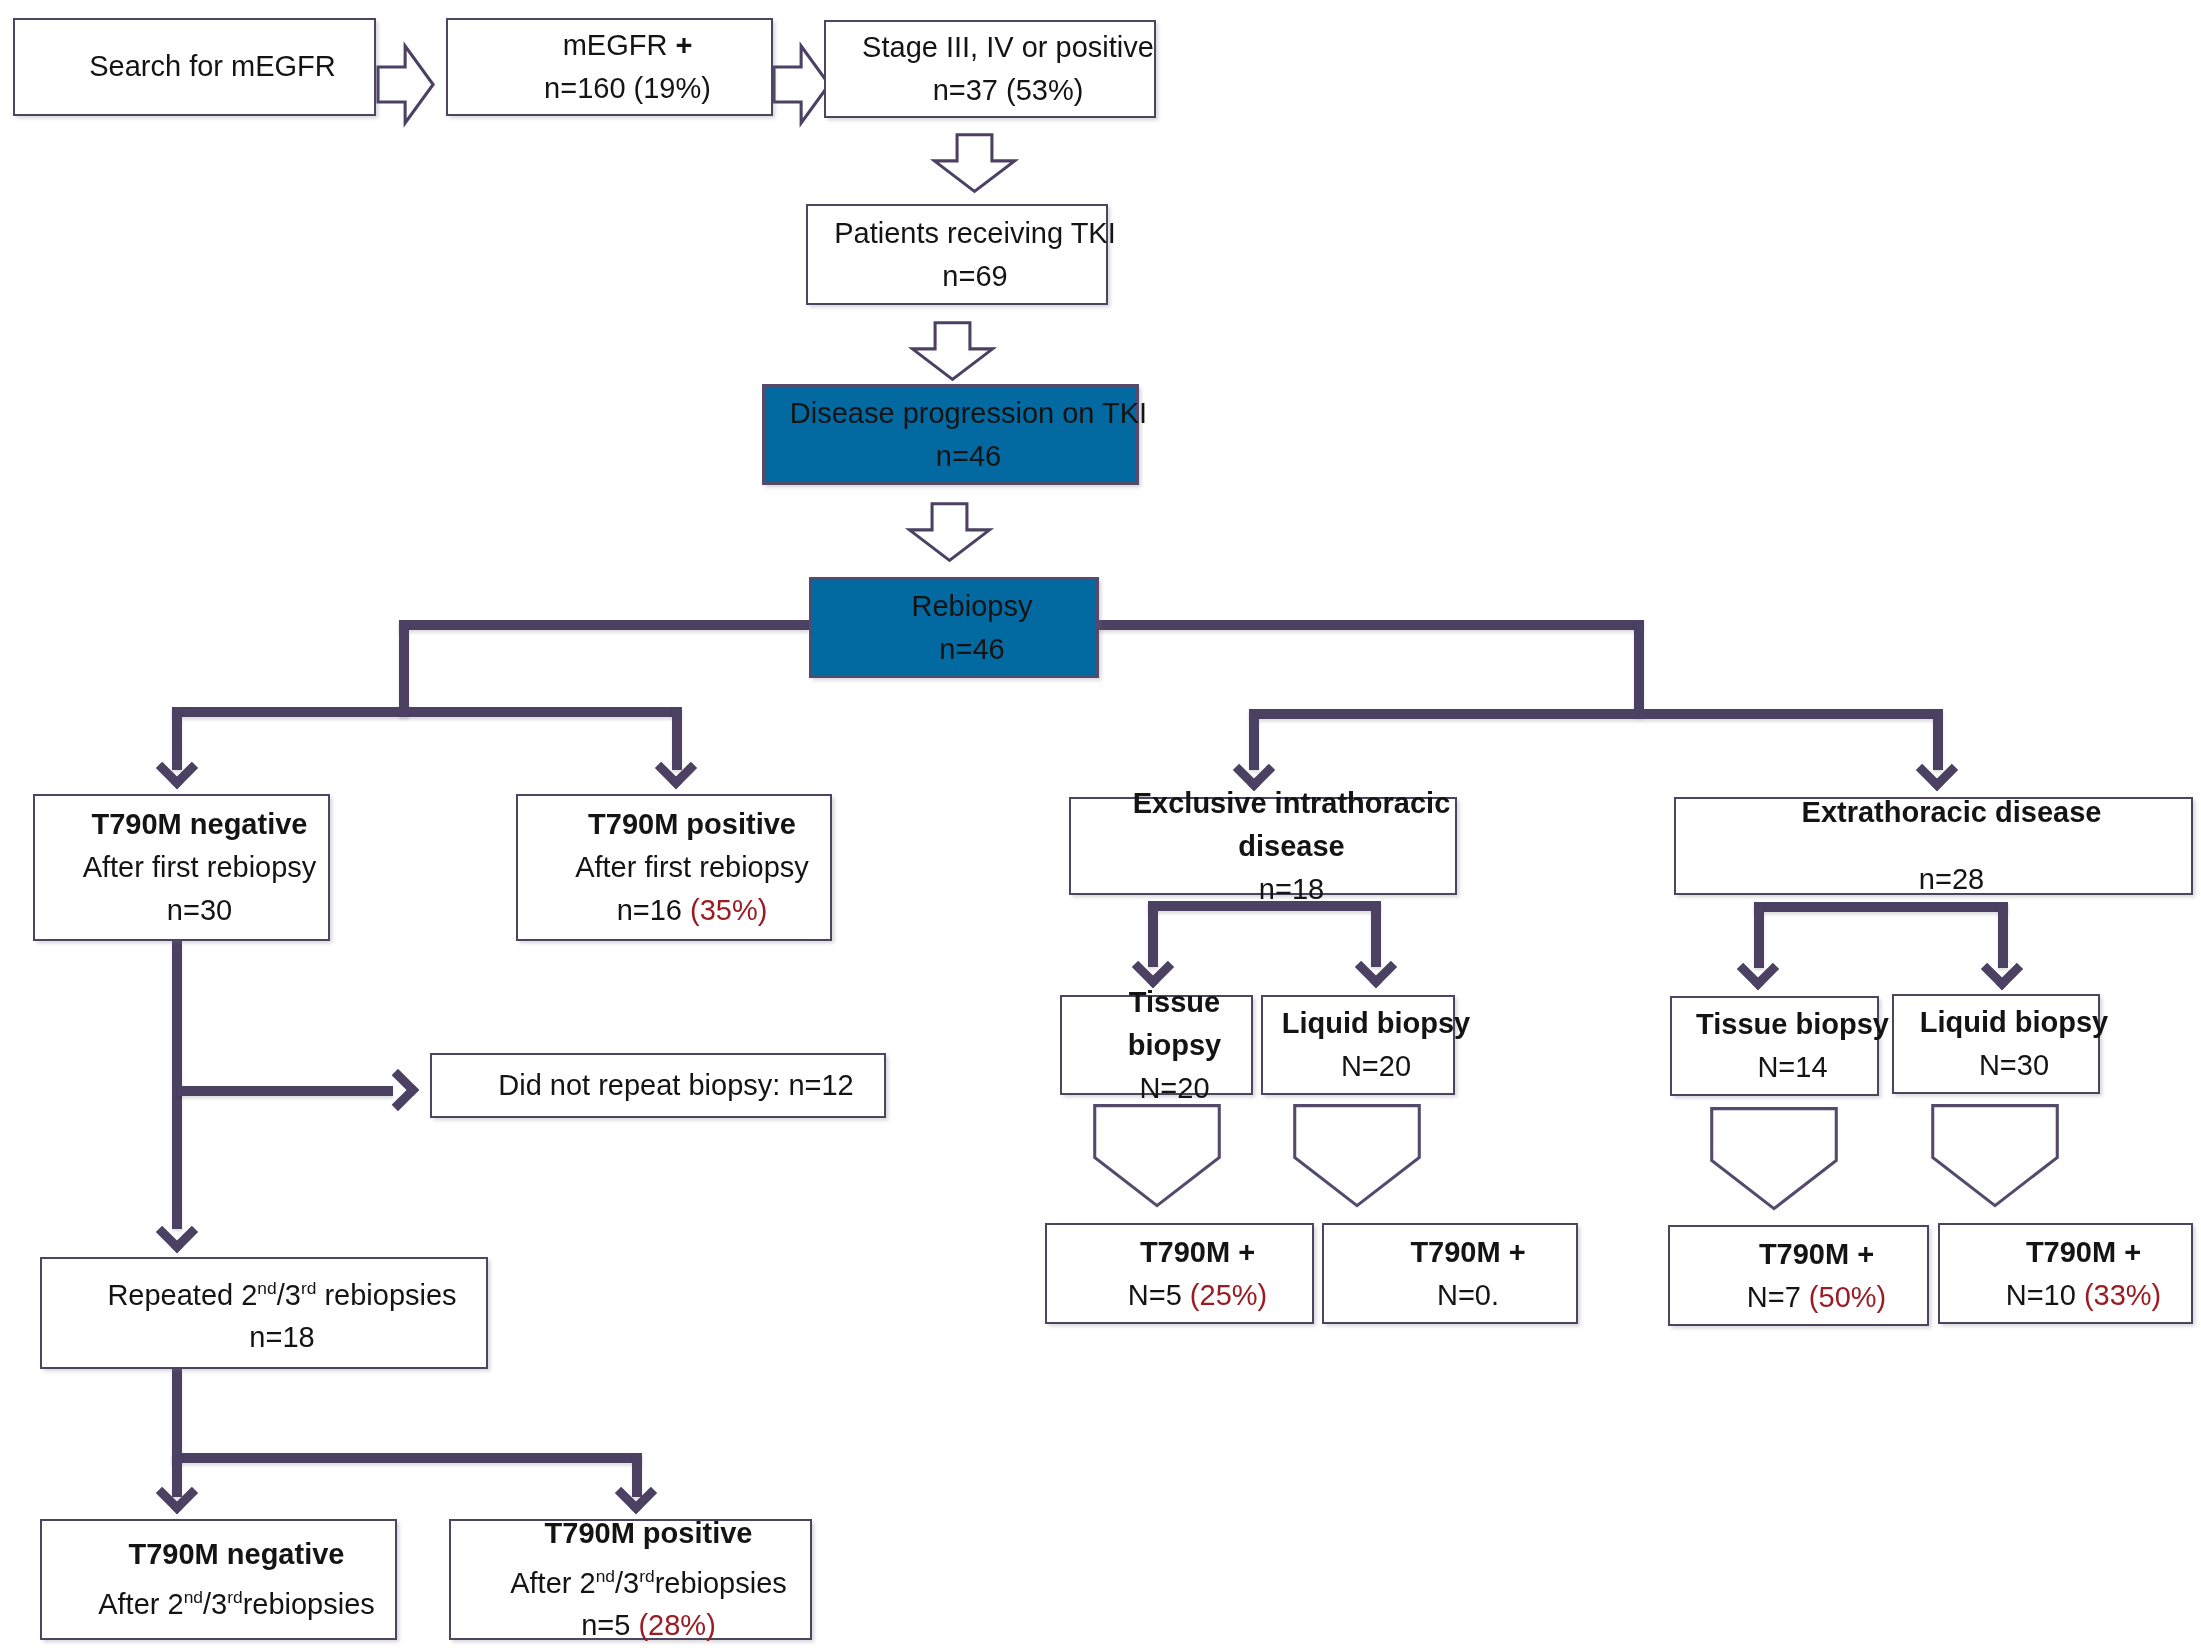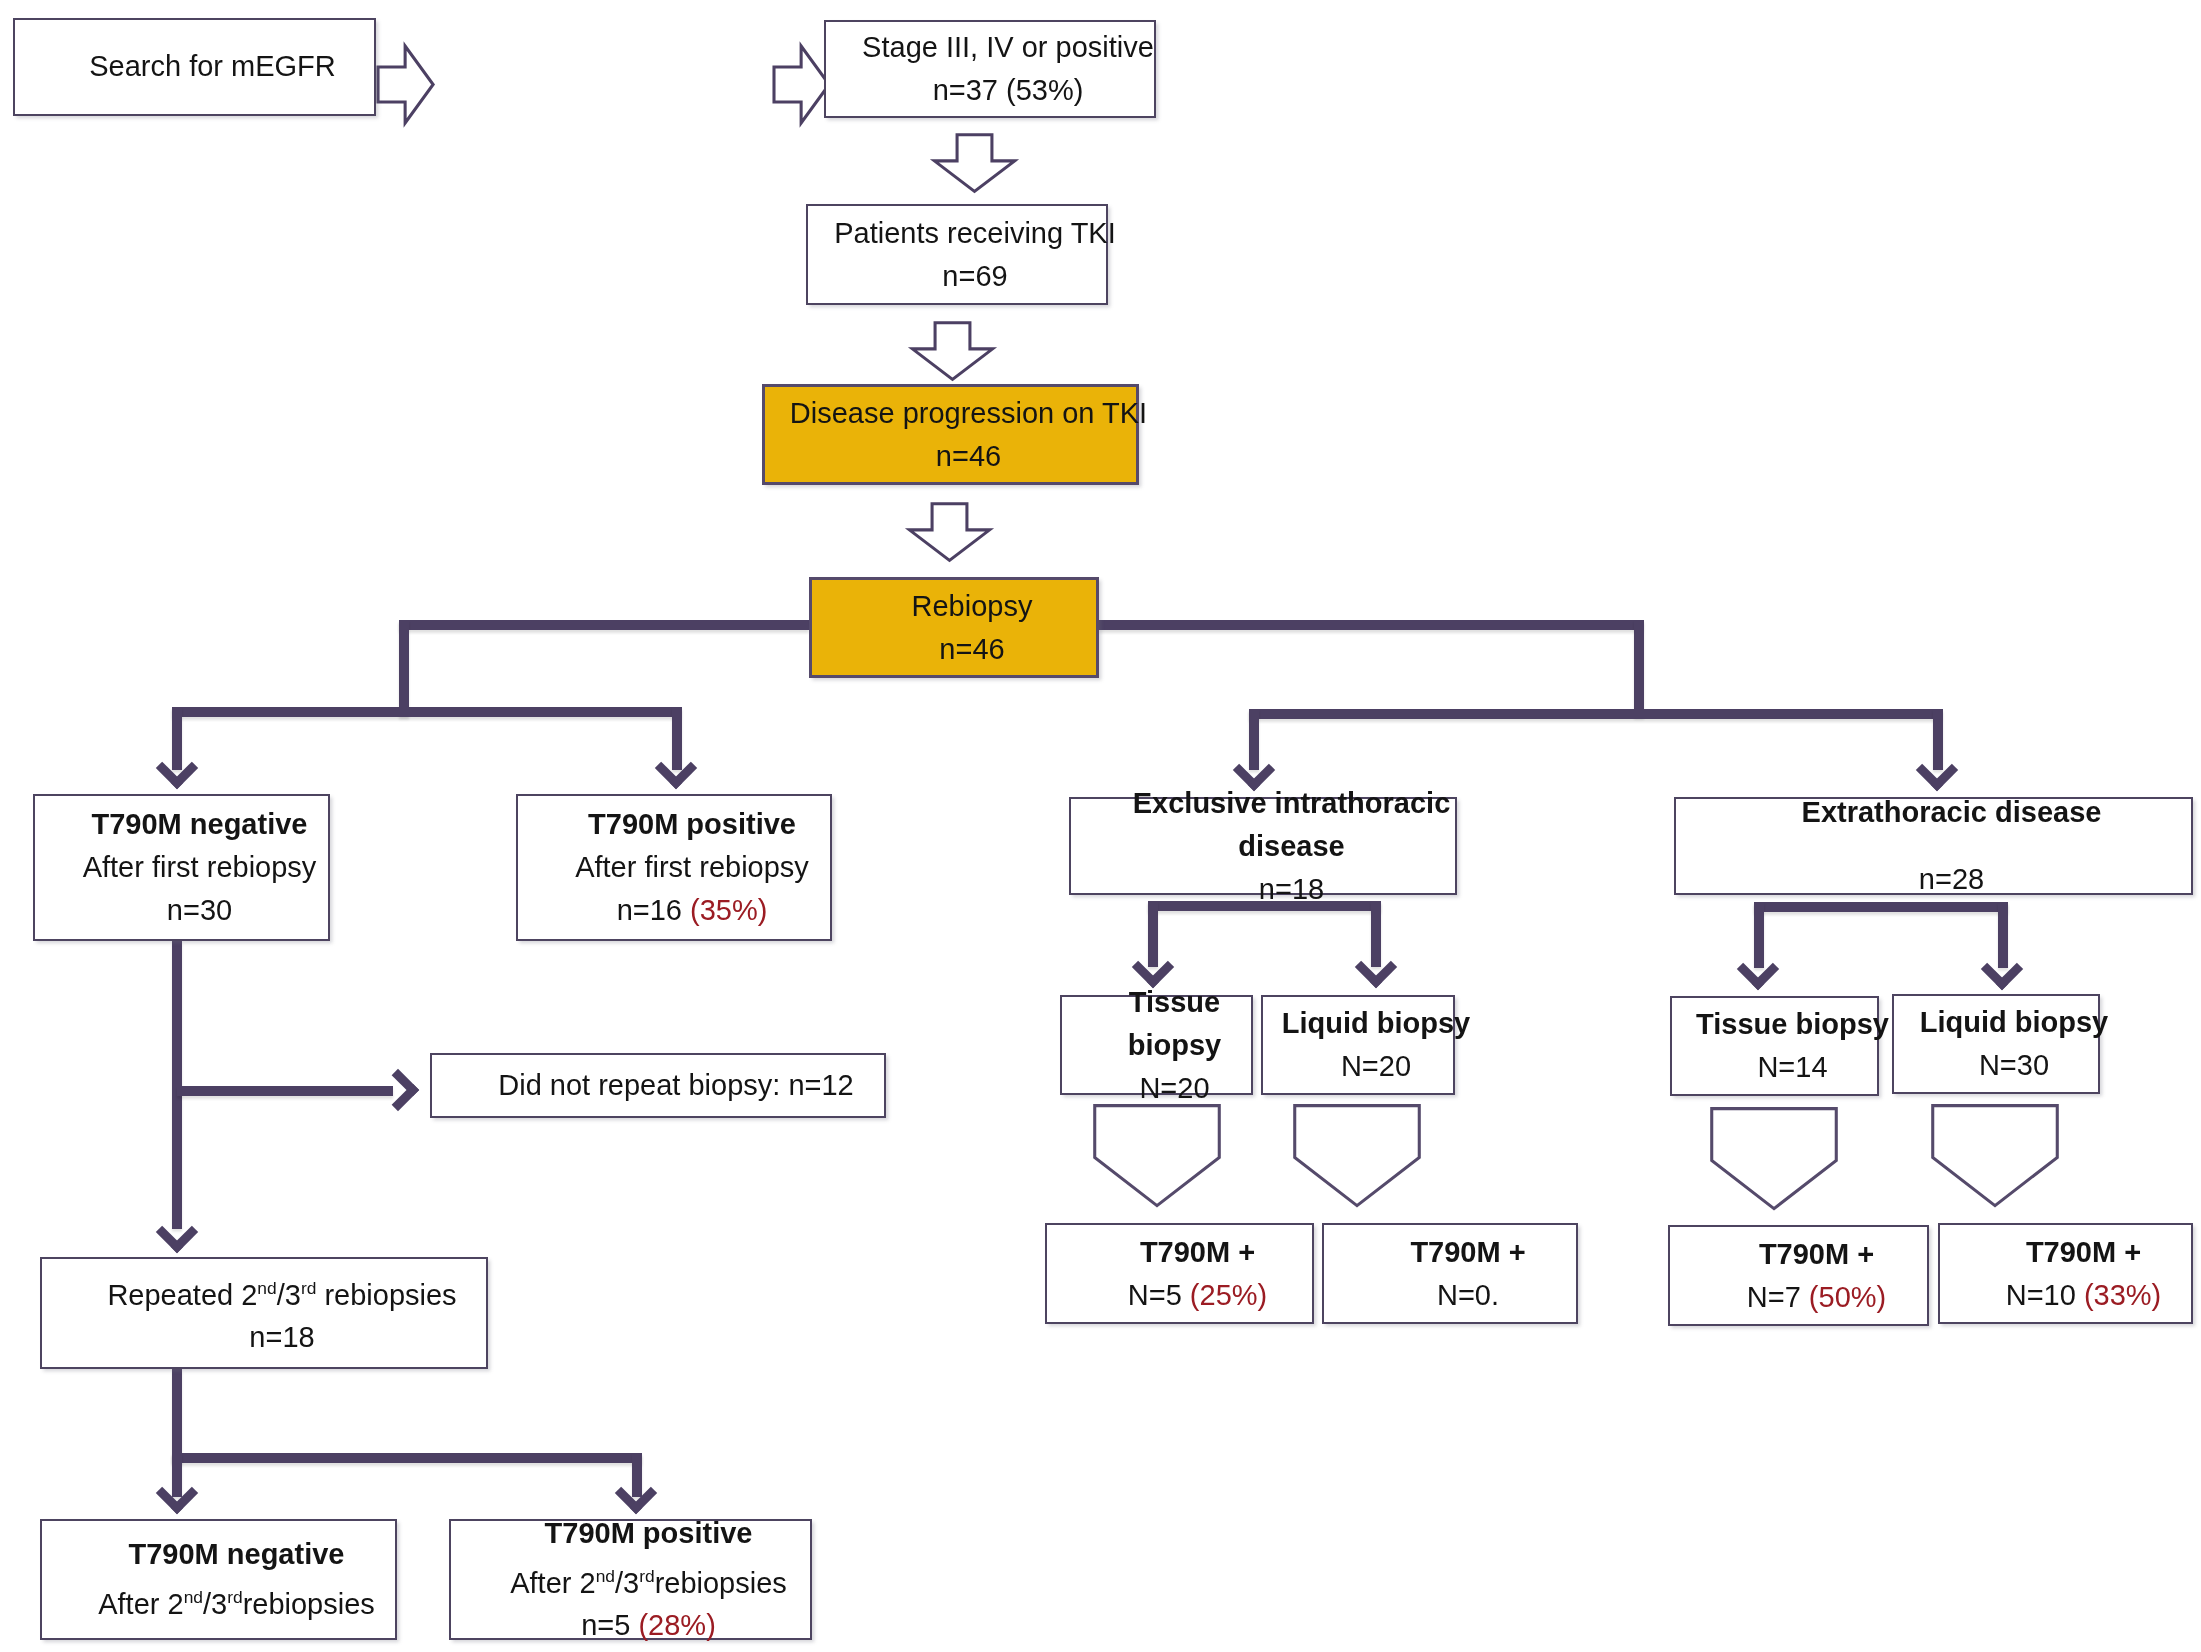--- a/index.html
+++ b/index.html
@@ -8,21 +8,21 @@
     font-family:"Liberation Sans","DejaVu Sans",sans-serif; color:#141414;
     overflow:hidden;
   }
   .box {
     position:absolute; box-sizing:border-box;
     background:#ffffff; border:2.6px solid #4d4460;
     display:flex; flex-direction:column; justify-content:center; align-items:center;
     text-align:center; font-size:29px; line-height:43px;
     box-shadow:2.6px 2.6px 3.5px rgba(110,110,125,0.28);
   }
-  .box.lav { background:#eab308; border:3.5px solid #554a6b; }
+  .box.lav { background:#0369a1; border:3.5px solid #554a6b; }
   .box.b1 .l:first-child { font-weight:700; }
   .l { width:100%;margin-left:36px; }
   .pct { color:#9b1c23; }
   sup { font-size:0.6em; }
   .ln { position:absolute; background:#4c4063; box-shadow:0 2.6px 2.6px rgba(0,0,0,0.12); }
   .chev {
     position:absolute; width:21px; height:21px;
     border-right:9.7px solid #4c4063; border-bottom:9.7px solid #4c4063;
   }
   .chev.down { transform:rotate(45deg); }
@@ -117,20 +117,24 @@
   </div>
   <div class="bar" style="left:1929px;top:1103px;">
     <svg width="132" height="107" viewBox="0 0 150 122">
         <polygon points="4,3 146,3 146,62 75,117 4,62" fill="#ffffff" stroke="#554a6b" stroke-width="3.5"></polygon>
       </svg>
   </div>
 
   <div class="box" style="left:13px;top:17.6px;width:363px;height:98px;">
     <div class="l">Search for mEGFR</div>
   </div>
+  <div class="box" style="left:446px;top:17.6px;width:327px;height:98px;">
+    <div class="l">mEGFR <b>+</b></div>
+    <div class="l">n=160 (19%)</div>
+  </div>
   <div class="box" style="left:824px;top:20px;width:332px;height:98px;">
     <div class="l">Stage III, IV or positive</div>
     <div class="l">n=37 (53%)</div>
   </div>
   <div class="box" style="left:806px;top:204px;width:302px;height:101px;">
     <div class="l">Patients receiving TKI</div>
     <div class="l">n=69</div>
   </div>
   <div class="box lav" style="left:762px;top:384px;width:377px;height:101px;">
     <div class="l">Disease progression on TKI</div>

